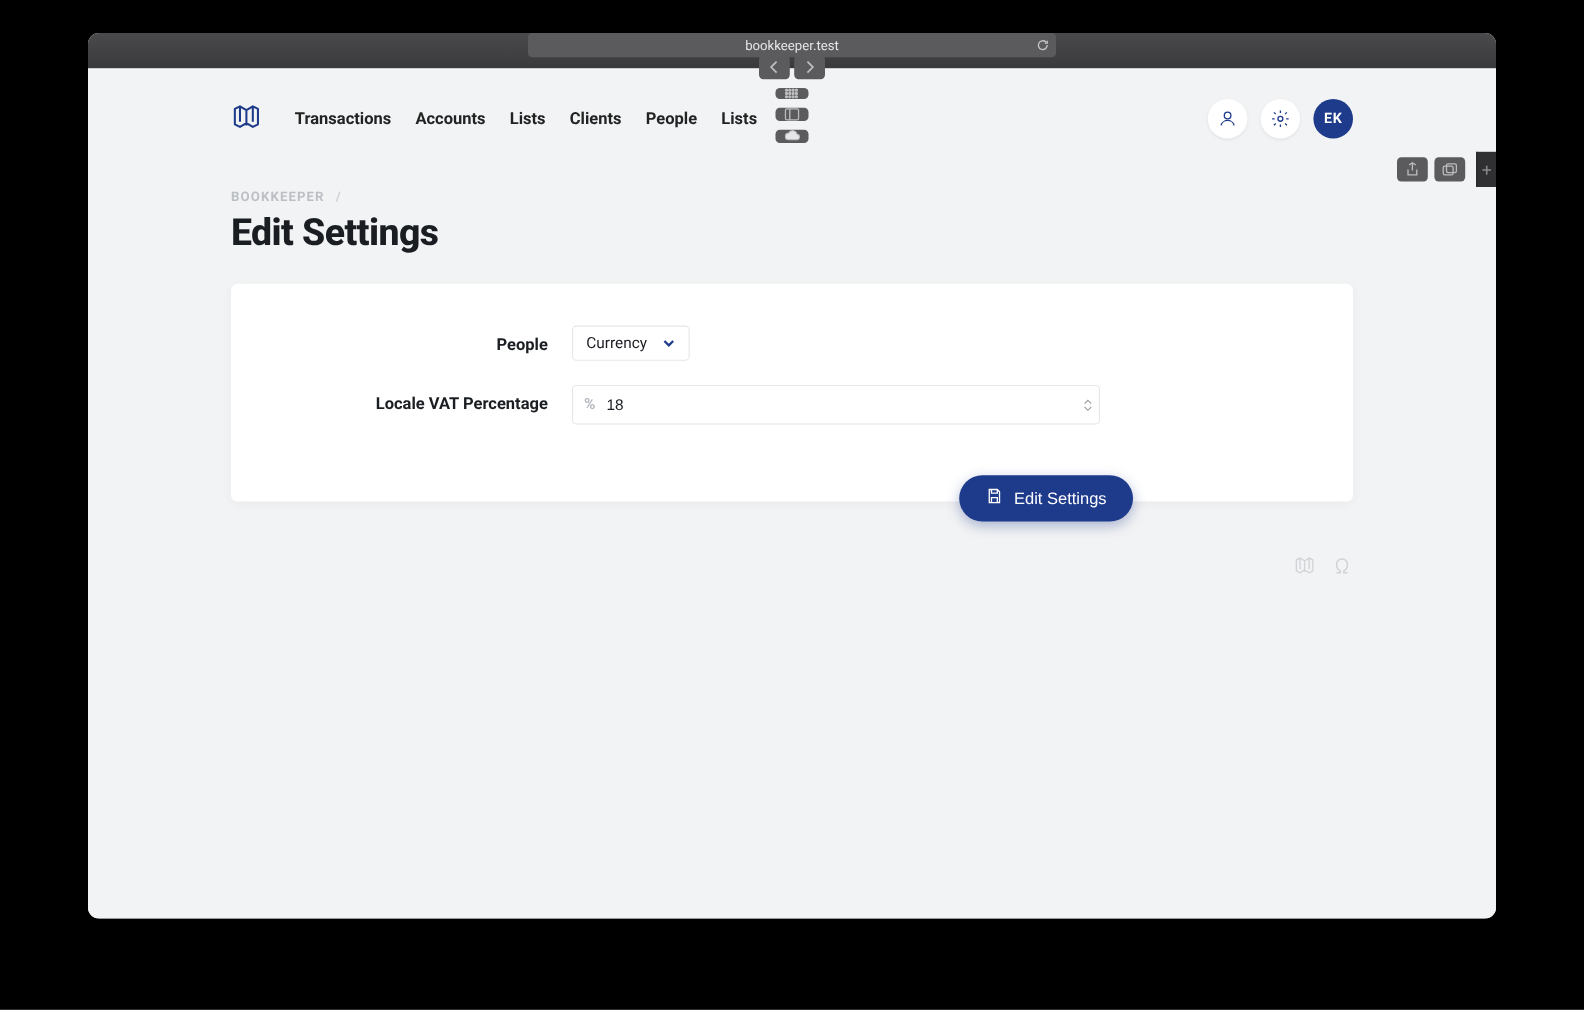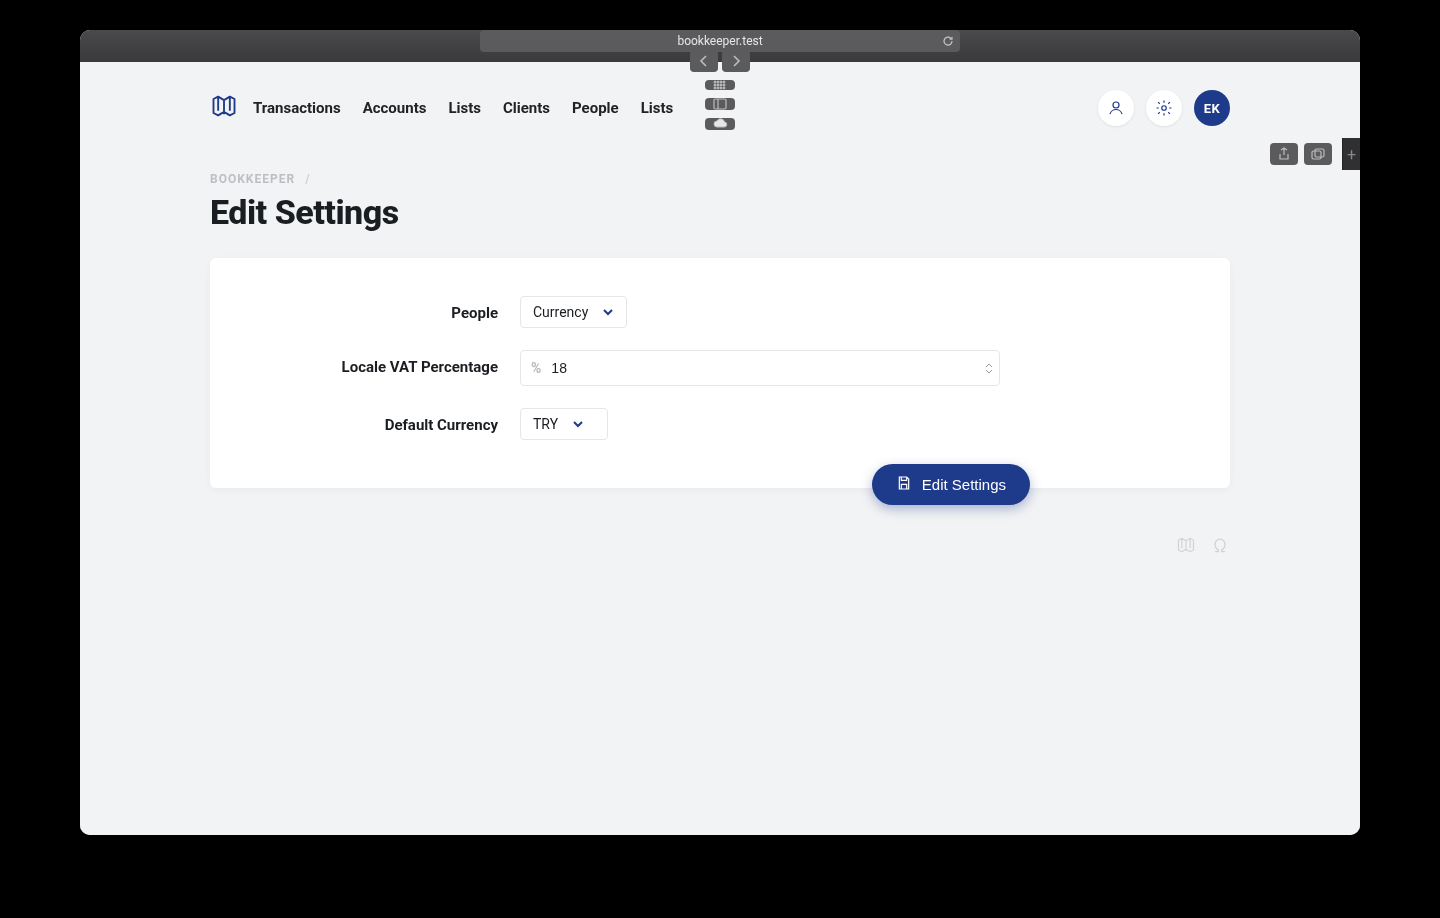--- a/index.html
+++ b/index.html
@@ -63,21 +63,21 @@
     font-size:12px;
     gap:8px;
   }
   .addressbar .reload { position:absolute; right:6px; display:flex; }
   .tb-right { margin-left:auto; display:flex; gap:6px; align-items:center;}
   .tb-right .tb-btn { width:28px; }
   .plus { width:18px;height:32px;display:flex;align-items:center;justify-content:center;color:#888;background:#303032;border-left:1px solid #222; margin-left:4px; margin-right:-10px;}
   
   .page { flex:1; background:#f2f3f4; overflow:auto; }
   .container { max-width:1020px; margin:0 auto; padding:28px 0 40px; }
-  .topnav { display:flex; align-items:center; gap:15px; }
+  .topnav { display:flex; align-items:center; gap:30px; }
   .brand svg { width:28px;height:28px; }
   .navlinks { display:flex; gap:22px; }
   .navlinks a { color:#222; font-weight:700; font-size:15px; text-decoration:none; }
   .nav-right { margin-left:auto; display:flex; gap:12px; align-items:center;}
   .circle-btn {
     width:36px;height:36px;border-radius:50%;
     background:#fff;
     display:flex;align-items:center;justify-content:center;
     box-shadow:0 1px 3px rgba(0,0,0,.08);
   }
@@ -279,33 +279,20 @@
                     <path d="M1 5l3-3 3 3" fill="none" stroke="currentColor" stroke-width="1"></path>
                   </svg>
                 <svg viewBox="0 0 8 6">
                     <path d="M1 1l3 3 3-3" fill="none" stroke="currentColor" stroke-width="1"></path>
                   </svg>
               </span>
             </div>
           </div>
         </div>
 
-        <div class="form-row" style="margin-bottom:0">
-          <div class="label-col">Default Currency</div>
-          <div class="input-col">
-            <div class="select-wrap">
-              <span>TRY</span>
-              <span class="chev">
-                <svg width="12" height="10" viewBox="0 0 12 10">
-                    <path d="M2 3l4 4 4-4" fill="none" stroke="#1e3a8a" stroke-width="2"></path>
-                  </svg>
-              </span>
-            </div>
-          </div>
-        </div>
       </div>
 
       <div class="submit-row">
         <button class="submit-btn shift">
           <span>
             <svg width="16" height="16" viewBox="0 0 24 24">
                 <path d="M5 3h11l3 3v15H5V3zm3 0v5h8V3M8 14h8v7H8z" fill="none" stroke="#fff" stroke-width="1.8"></path>
               </svg>
           </span>
           <span>Edit Settings</span>

